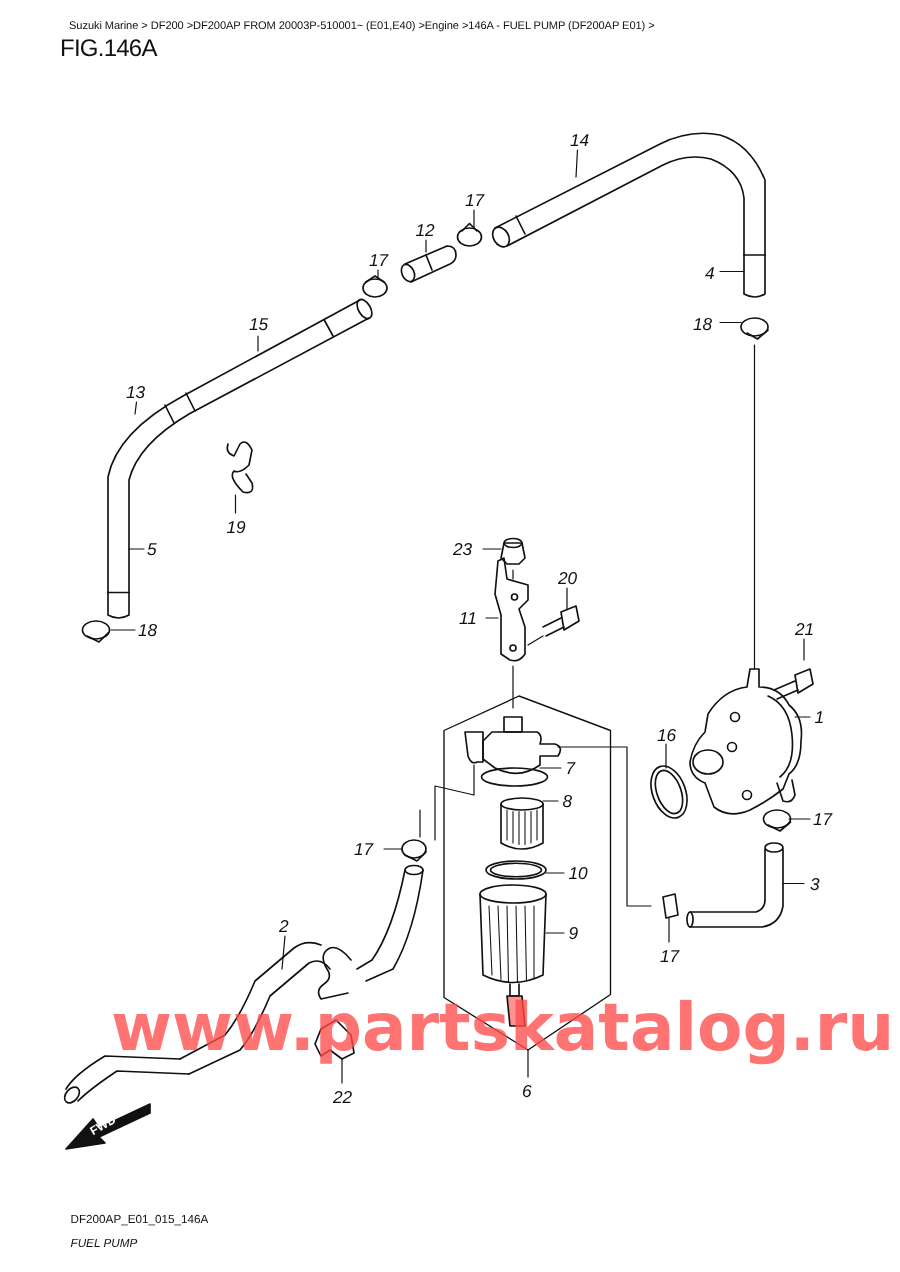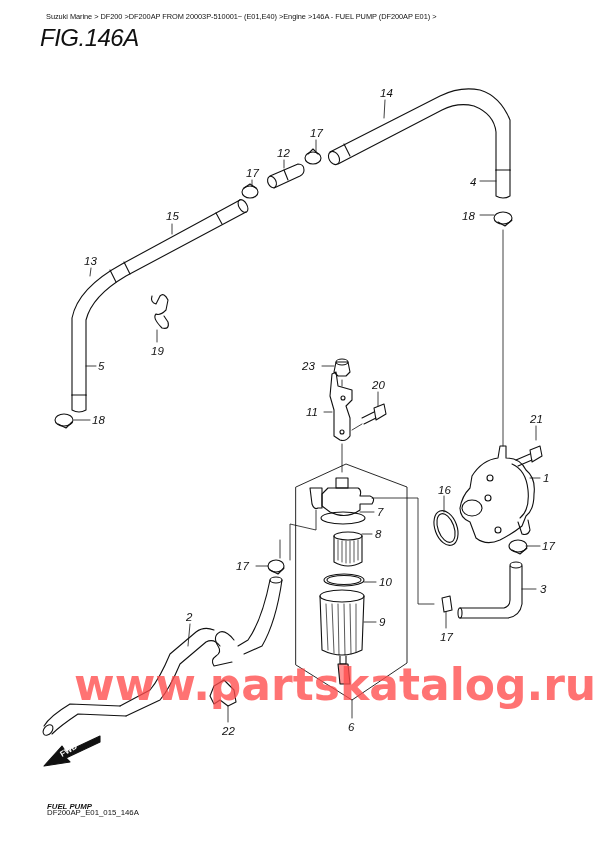--- a/index.html
+++ b/index.html
@@ -1,23 +1,23 @@
 <!DOCTYPE html>
 <html><head>
 <meta charset="utf-8">
 <style>
   html, body { margin: 0; padding: 0; background: #ffffff; }
   body { width: 600px; height: 848px; position: relative; overflow: hidden; font-family: "Liberation Sans", sans-serif; }
   .breadcrumb { position: absolute; left: 6px; top: 12px; font-size: 7.4px; color: #111; white-space: nowrap; letter-spacing: -0.05px; margin-left: 40px; }
   .breadcrumb a { color: #111; text-decoration: none; }
-  .fig-title { position: absolute; left: 40px; top: 24px; font-size: 24px; font-style: italic; color: #111; font-family: "Liberation Sans", sans-serif; letter-spacing: -0.5px; }
+  .fig-title { position: absolute; left: 40px; top: 24px; font-size: 16px; color: #111; font-family: "Liberation Sans", sans-serif; letter-spacing: -0.5px; }
   .diagram { position: absolute; left: 0; top: 0; }
   .callout { font-family: "Liberation Sans", sans-serif; font-style: italic; font-size: 11.5px; fill: #111; }
   .footer-code { position: absolute; left: 47px; top: 808px; font-size: 7.8px; color: #111; }
-  .footer-name { position: absolute; left: 47px; top: 802px; font-size: 7.8px; font-style: italic; color: #111; font-weight: bold; }
+  .footer-name { position: absolute; left: 47px; top: 824px; font-size: 7.8px; font-style: italic; color: #111; }
   .watermark { font-family: "DejaVu Sans", sans-serif; font-weight: bold; font-size: 44px; fill: #ff4b4b; fill-opacity: 0.78; }
 </style>
 </head>
 <body>
 
 <div class="breadcrumb">
   <a>Suzuki Marine</a>
   <span>&gt;</span>
   <a>DF200</a>
   <span>&gt;</span><a>DF200AP FROM 20003P-510001~ (E01,E40)</a>

